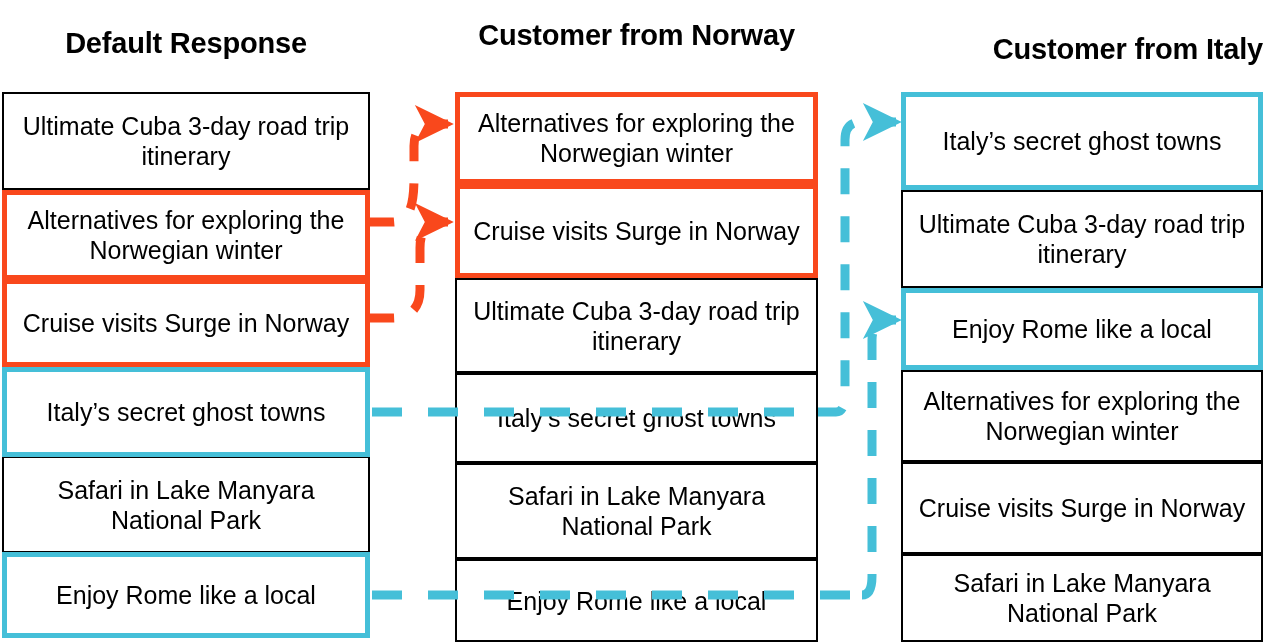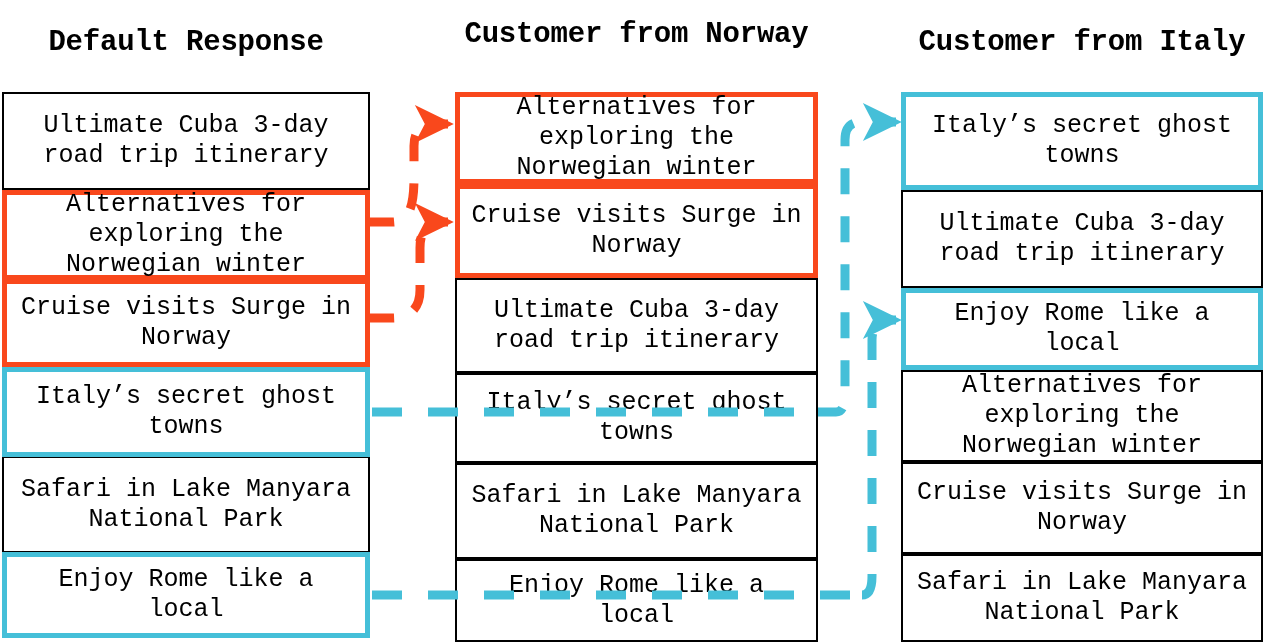--- a/index.html
+++ b/index.html
@@ -1,20 +1,20 @@
 <!DOCTYPE html>
 <html><head>
 <meta charset="utf-8">
 <style>
   html,body{margin:0;padding:0;background:#ffffff;}
   body{
     width:1266px;height:642px;position:relative;overflow:hidden;
     font-family:"Liberation Sans","DejaVu Sans",sans-serif;
   }
-  #stage{position:absolute;left:0;top:0;width:1266px;height:642px;font-family:Liberation Mono, monospace;}
+  #stage{position:absolute;left:0;top:0;width:1266px;height:642px;}
 
   .col{position:absolute;top:0;}
   .col-head{
     position:absolute;left:0;right:0;top:0;
     text-align:center;font-weight:bold;color:#000000;
     font-size:29px;line-height:34px;letter-spacing:-0.2px;
   }
   .boxes{position:absolute;left:0;right:0;}
   .box{
     position:absolute;left:0;right:0;
@@ -83,21 +83,21 @@
       <div class="box black" style="top:463px;height:96px;">
         <span class="txt">Safari in Lake Manyara National Park</span>
       </div>
       <div class="box black" style="top:559px;height:83px;">
         <span class="txt">Enjoy Rome like a local</span>
       </div>
     </div>
   </div>
 
   <div class="col" id="col-2" style="left:901px;width:362px;">
-    <div class="col-head" style="top:26px;">Customer from Italy</div>
+    <div class="col-head" style="top:32px;text-align:right;">Customer from Italy</div>
     <div class="boxes">
       <div class="box cyan" style="top:92px;height:98px;">
         <span class="txt">Italy’s secret ghost towns</span>
       </div>
       <div class="box black" style="top:190px;height:98px;">
         <span class="txt">Ultimate Cuba 3-day road trip itinerary</span>
       </div>
       <div class="box cyan" style="top:288px;height:82px;">
         <span class="txt">Enjoy Rome like a local</span>
       </div>

